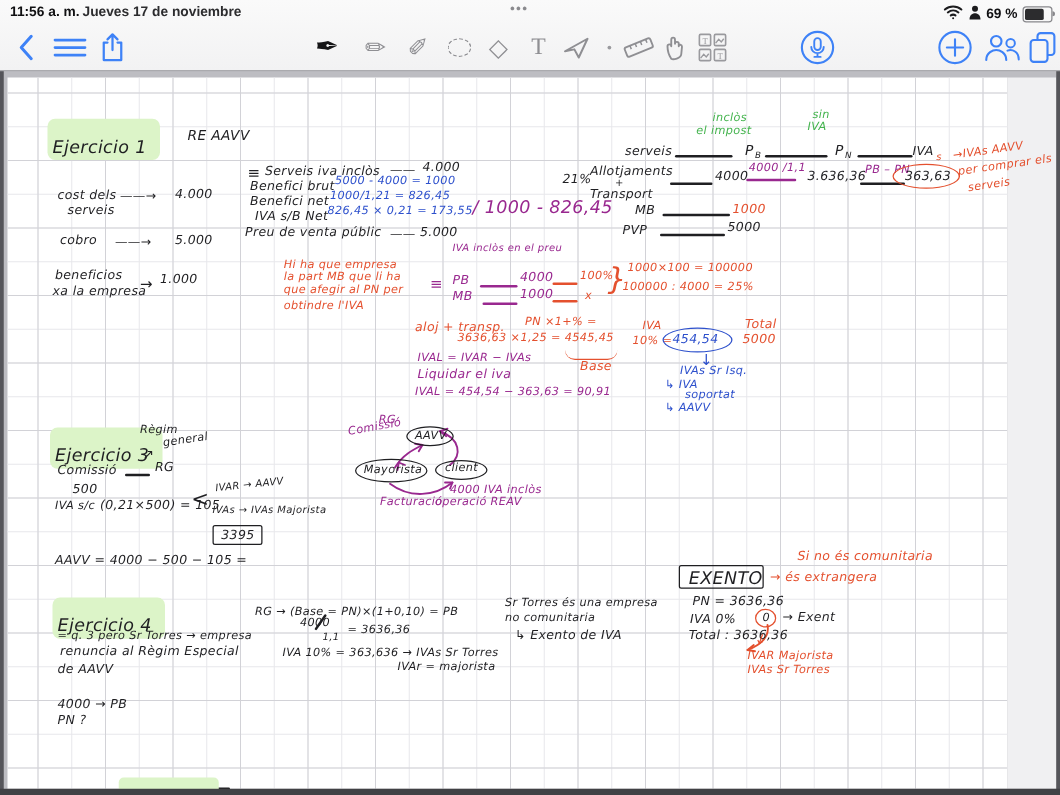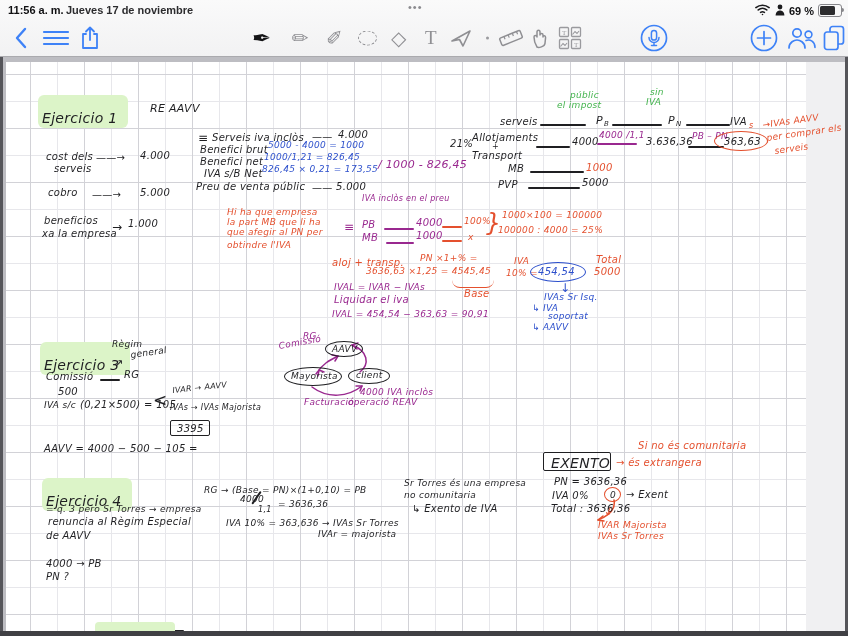--- a/index.html
+++ b/index.html
@@ -217,30 +217,30 @@
     <span class="ink" style="left: 338px; top: 130px; color: rgb(31, 31, 34); font-size: 10px;">4.000</span>
     <span class="ink" style="left: 200px; top: 145px; color: rgb(31, 31, 34); font-size: 10px;">Benefici brut</span>
     <span class="ink" style="left: 200px; top: 157px; color: rgb(31, 31, 34); font-size: 10px;">Benefici net</span>
     <span class="ink" style="left: 204px; top: 169px; color: rgb(31, 31, 34); font-size: 10px;">IVA s/B Net</span>
     <span class="ink" style="left: 196px; top: 182px; color: rgb(31, 31, 34); font-size: 10px;">Preu de venta públic</span>
     <span class="ink" style="left: 312px; top: 183px; color: rgb(31, 31, 34); font-size: 10px;">——</span>
     <span class="ink" style="left: 336px; top: 182px; color: rgb(31, 31, 34); font-size: 10px;">5.000</span>
     <span class="ink" style="left: 268px; top: 141px; color: rgb(45, 80, 204); font-size: 9px;">5000 - 4000 = 1000</span>
     <span class="ink" style="left: 264px; top: 153px; color: rgb(45, 80, 204); font-size: 9px; font-style: italic;">1000/1,21 = 826,45</span>
     <span class="ink" style="left: 262px; top: 165px; color: rgb(45, 80, 204); font-size: 9px;">826,45 × 0,21 = 173,55</span>
-    <span class="ink" style="left: 378px; top: 159px; color: rgb(153, 40, 143); font-size: 11px;">/ 1000 - 826,45</span>
+    <span class="ink" style="left: 378px; top: 159px; color: rgb(153, 40, 143); font-size: 14px;">/ 1000 - 826,45</span>
     <span class="ink" style="left: 362px; top: 195px; color: rgb(153, 40, 143); font-size: 8px;">IVA inclòs en el preu</span>
     <span class="ink" style="left: 500px; top: 117px; color: rgb(31, 31, 34); font-size: 10px;">serveis</span>
     <span class="ink" style="left: 596px; top: 115px; color: rgb(31, 31, 34); font-size: 11px;">P</span>
     <span class="ink" style="left: 604px; top: 121px; color: rgb(31, 31, 34); font-size: 7px;">B</span>
     <span class="ink" style="left: 668px; top: 115px; color: rgb(31, 31, 34); font-size: 11px;">P</span>
     <span class="ink" style="left: 676px; top: 121px; color: rgb(31, 31, 34); font-size: 7px;">N</span>
     <span class="ink" style="left: 730px; top: 117px; color: rgb(31, 31, 34); font-size: 10px;">IVA</span>
     <span class="ink" style="left: 749px; top: 122px; color: rgb(228, 80, 46); font-size: 8px;">s</span>
-    <span class="ink" style="left: 570px; top: 91px; color: rgb(67, 179, 77); font-size: 9px;">públic</span>
+    <span class="ink" style="left: 570px; top: 91px; color: rgb(67, 179, 77); font-size: 9px;">inclòs</span>
     <span class="ink" style="left: 557px; top: 101px; color: rgb(67, 179, 77); font-size: 9px;">el impost</span>
     <span class="ink" style="left: 650px; top: 88px; color: rgb(67, 179, 77); font-size: 9px;">sin</span>
     <span class="ink" style="left: 646px; top: 98px; color: rgb(67, 179, 77); font-size: 9px;">IVA</span>
     <span class="ink" style="left: 450px; top: 139px; color: rgb(31, 31, 34); font-size: 10px;">21%</span>
     <span class="ink" style="left: 472px; top: 133px; color: rgb(31, 31, 34); font-size: 10px;">Allotjaments</span>
     <span class="ink" style="left: 492px; top: 143px; color: rgb(31, 31, 34); font-size: 8px;">+</span>
     <span class="ink" style="left: 472px; top: 151px; color: rgb(31, 31, 34); font-size: 10px;">Transport</span>
     <span class="ink" style="left: 572px; top: 137px; color: rgb(31, 31, 34); font-size: 10px;">4000</span>
     <span class="ink" style="left: 599px; top: 131px; color: rgb(153, 40, 143); font-size: 9px;">4000 /1,1</span>
     <span class="ink" style="left: 646px; top: 137px; color: rgb(31, 31, 34); font-size: 10px;">3.636,36</span>

